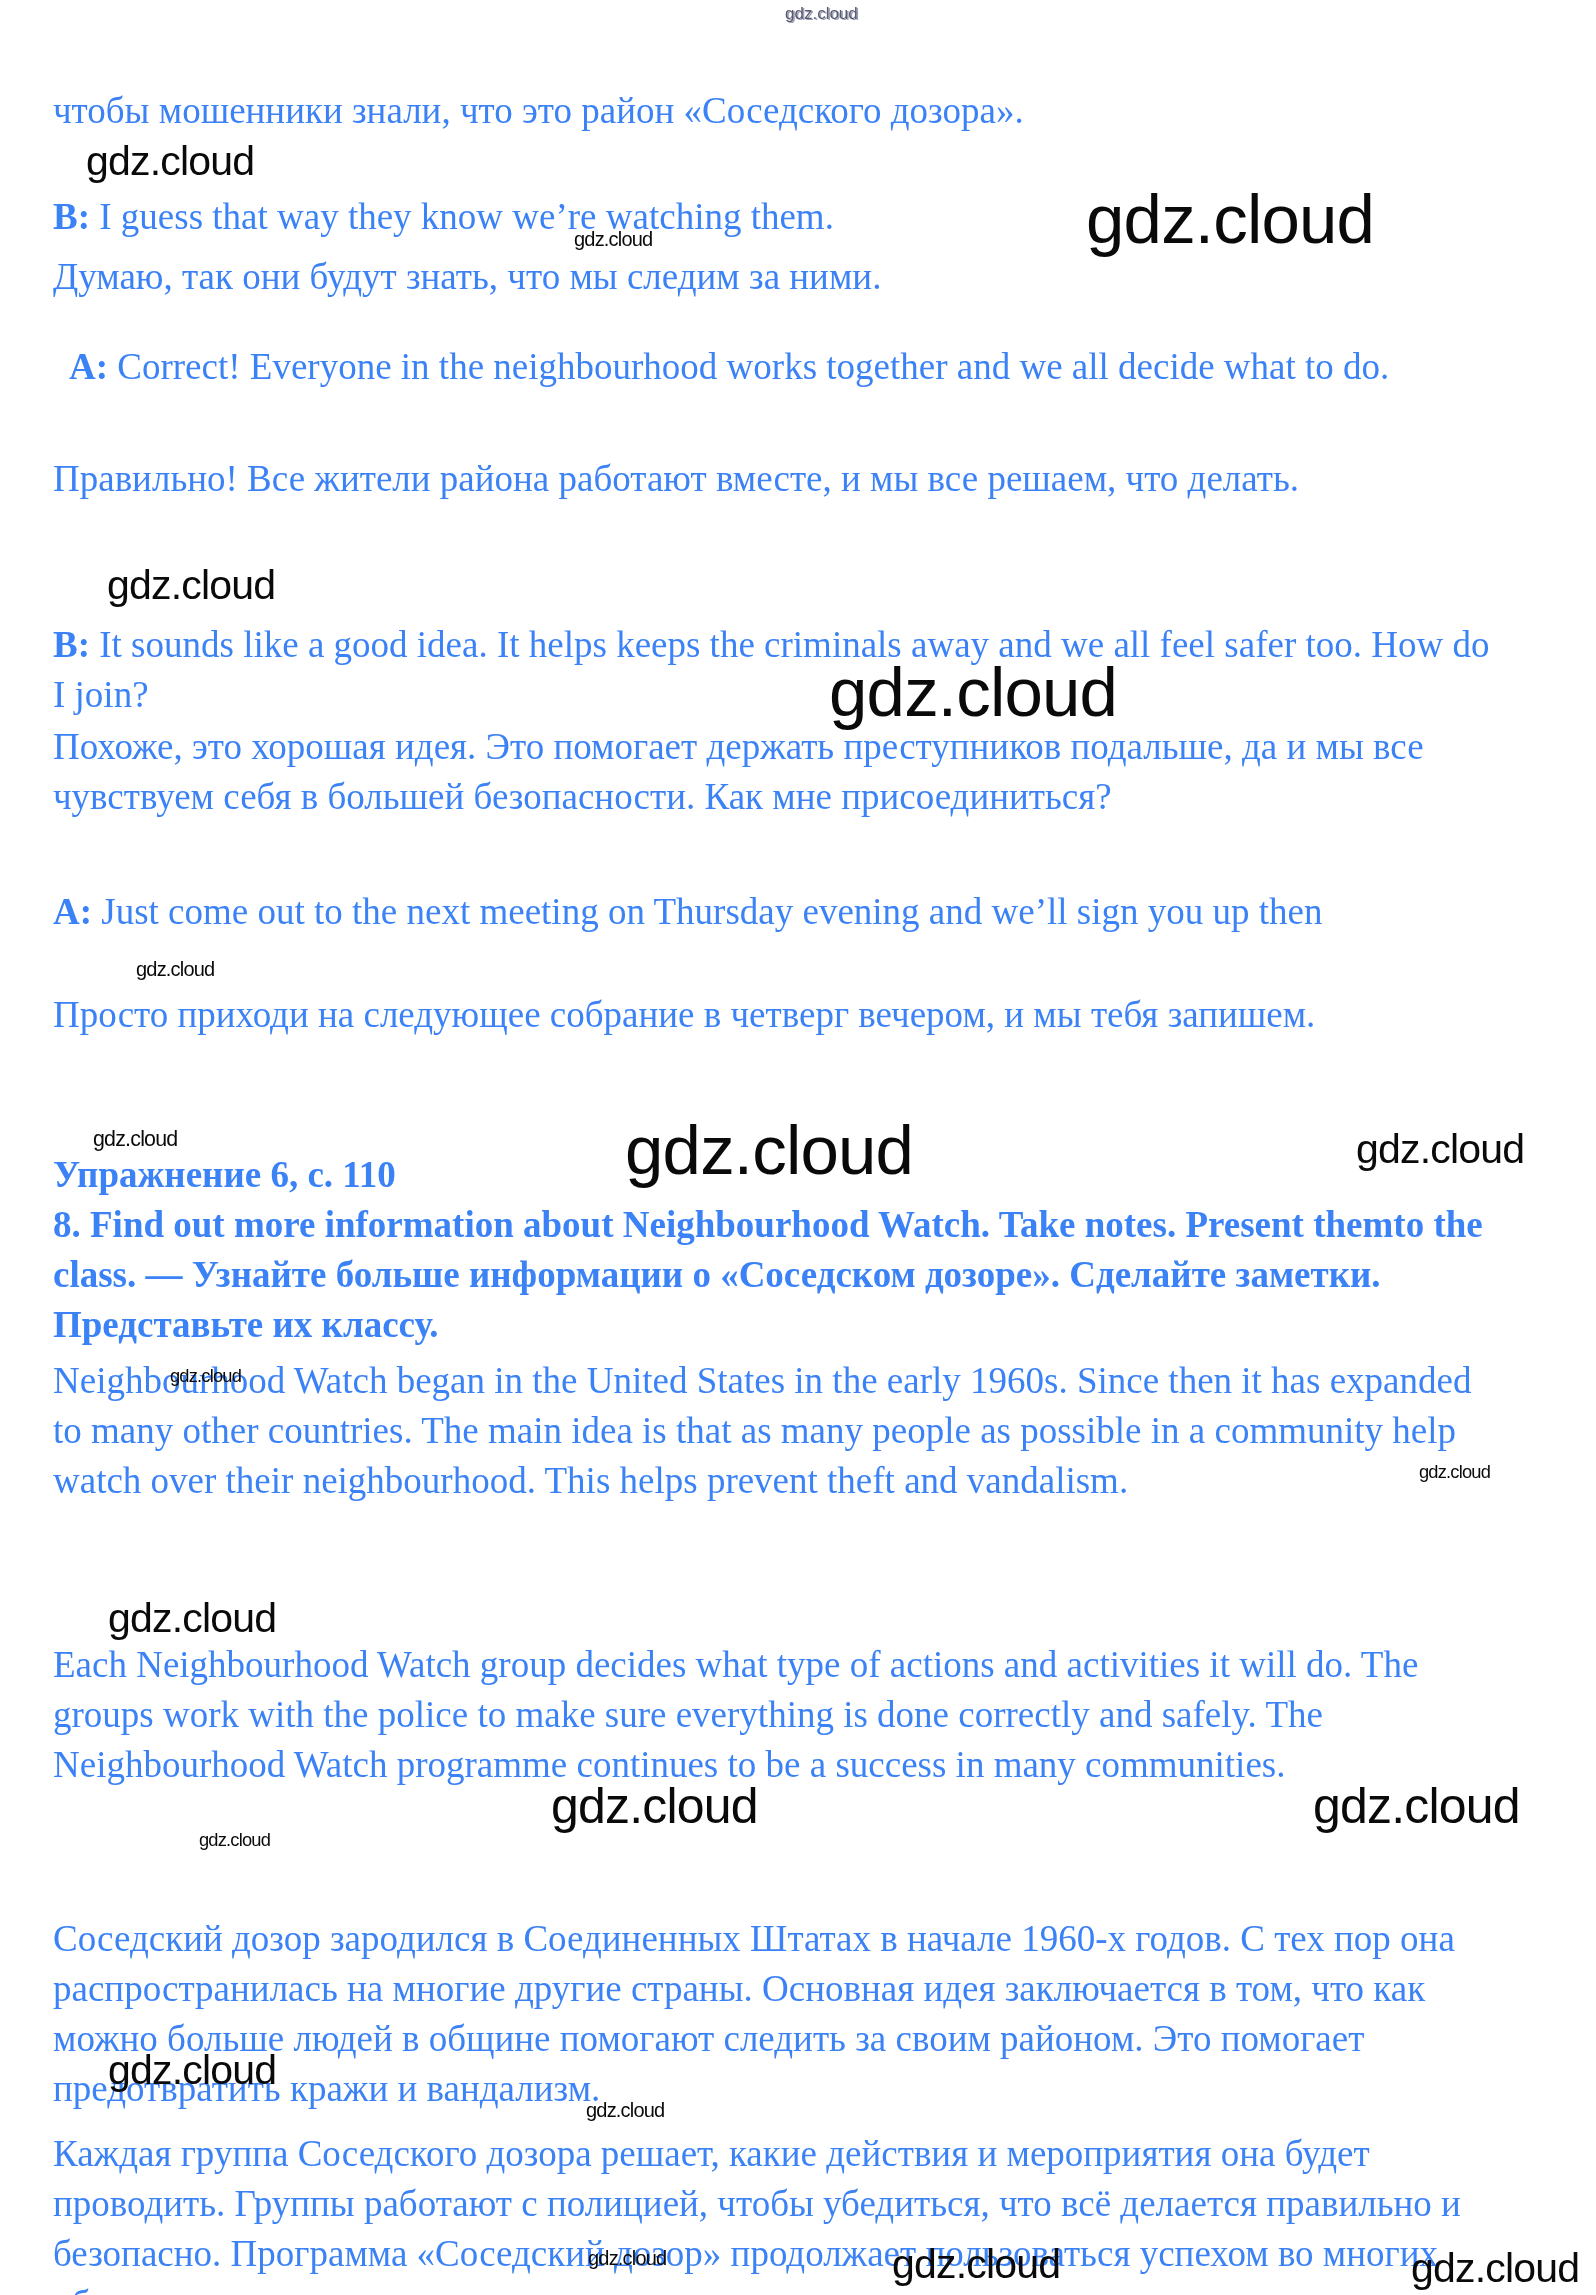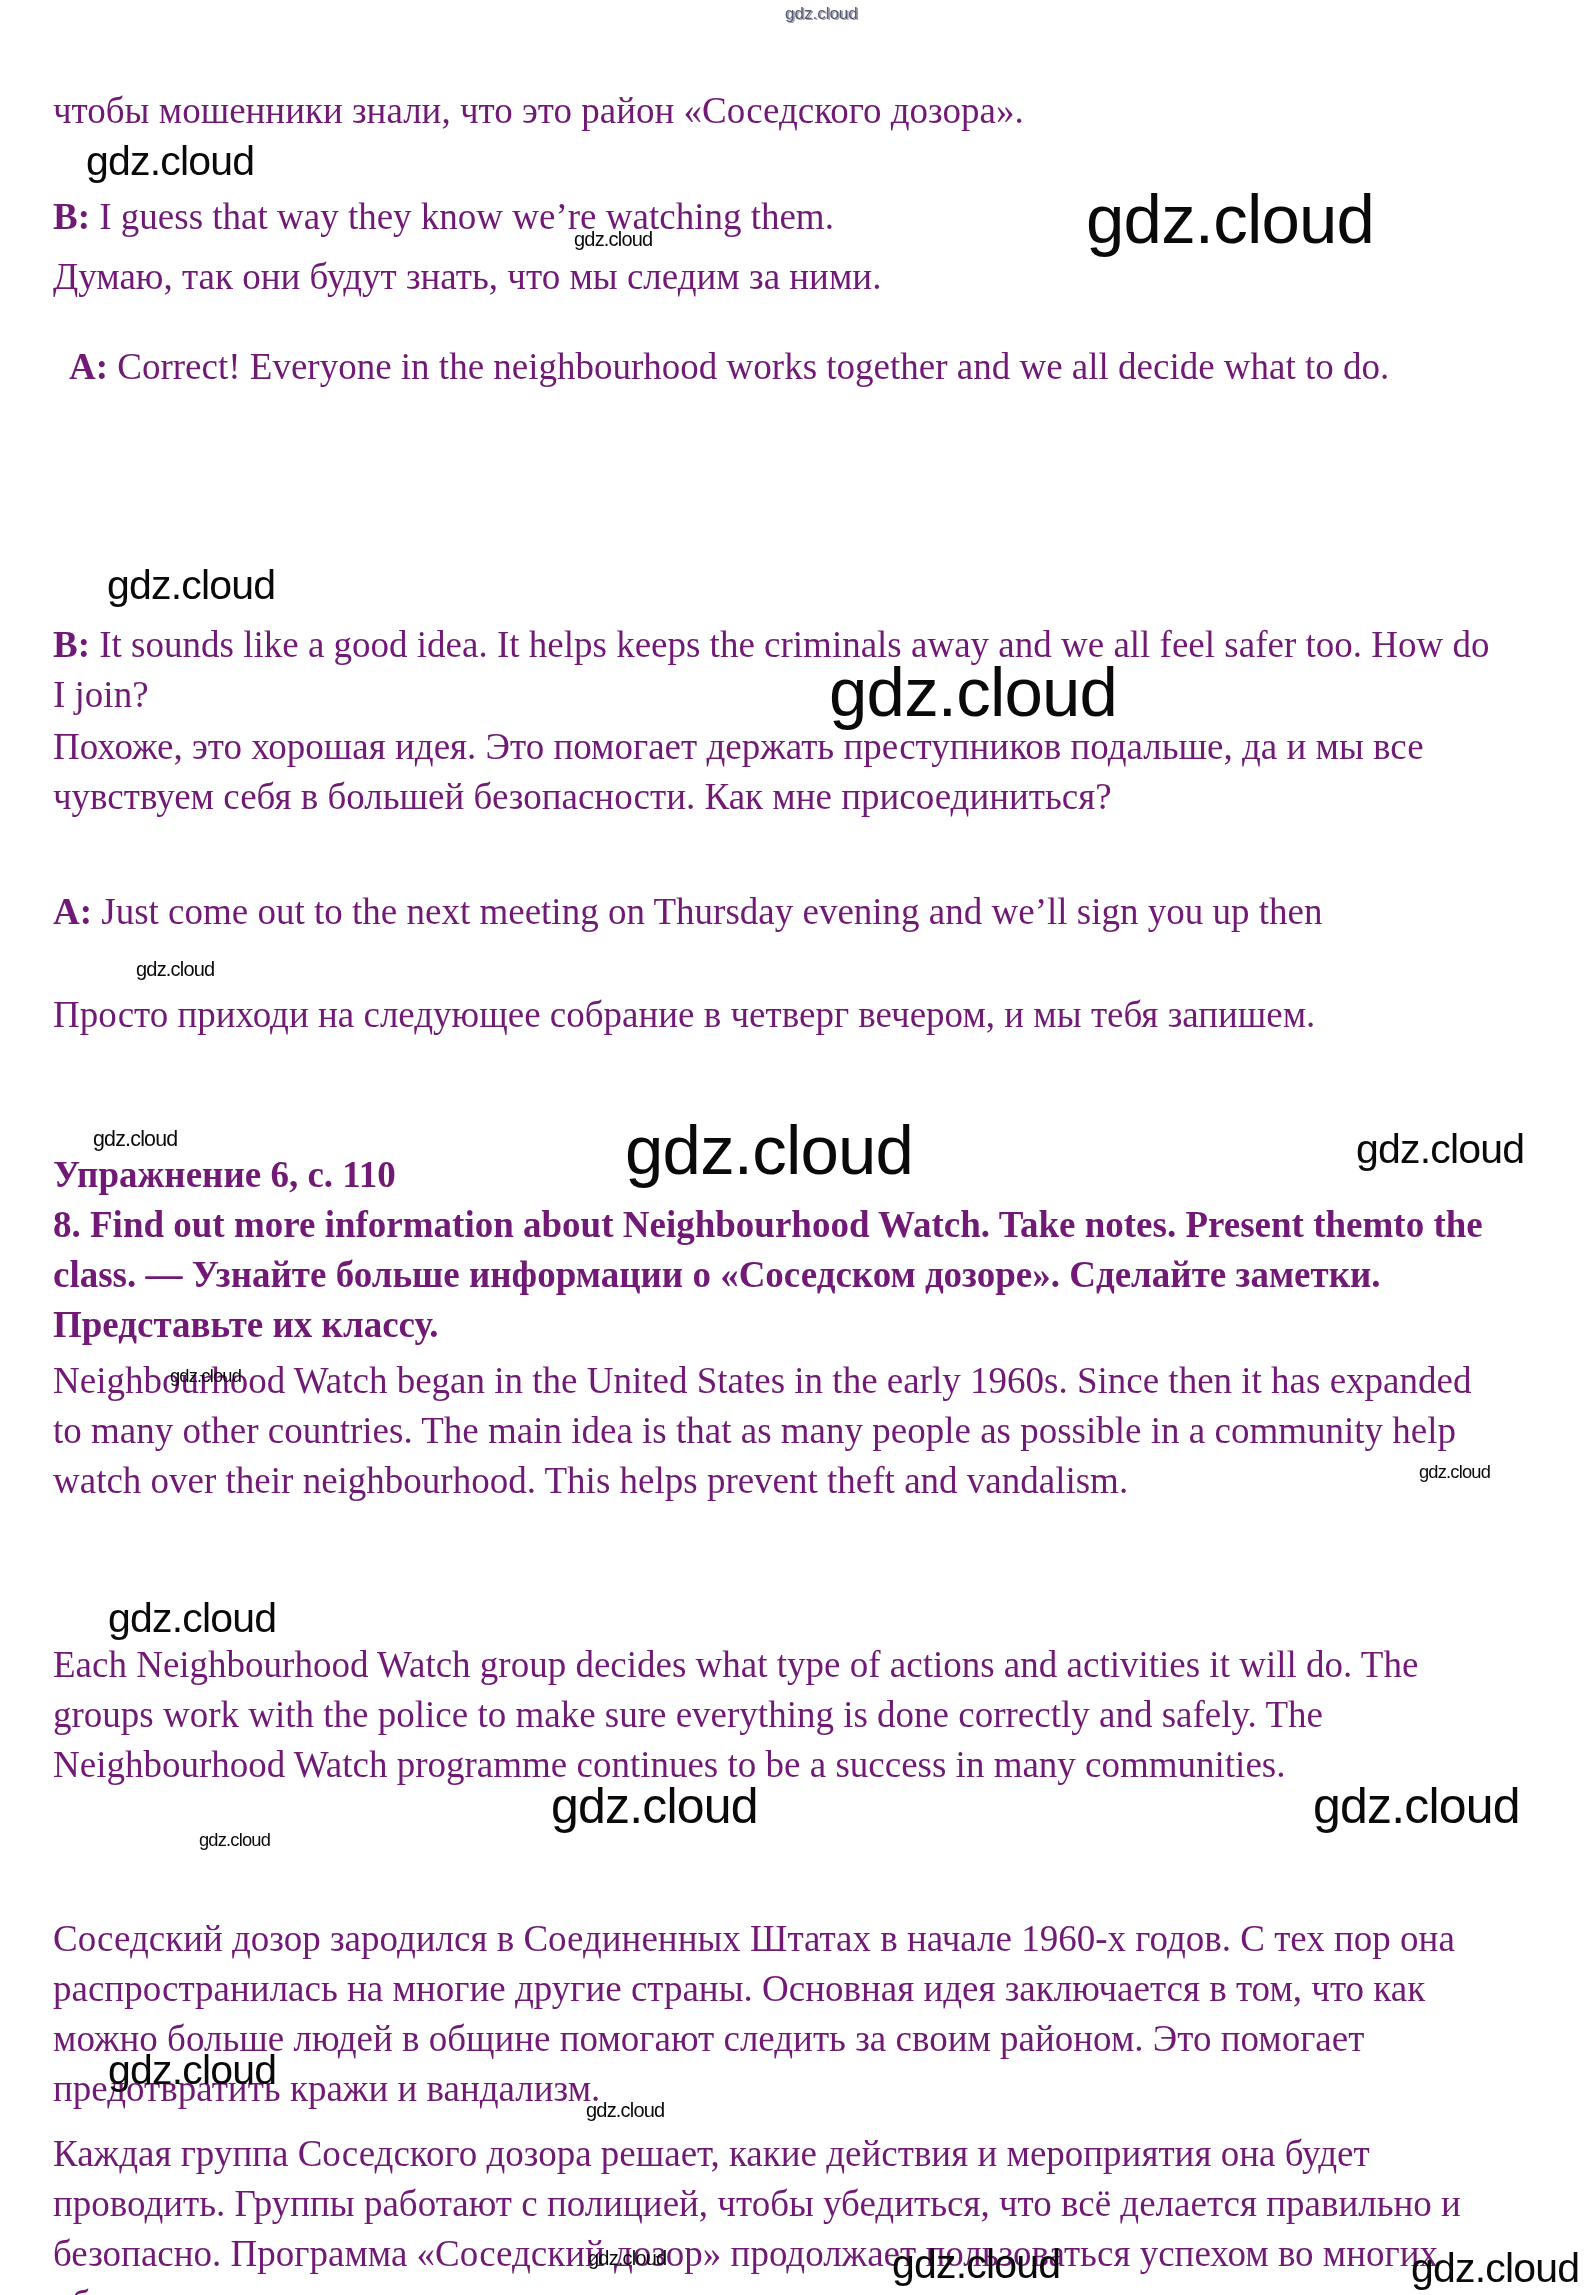--- a/index.html
+++ b/index.html
@@ -16,21 +16,21 @@
     font-family: "Liberation Serif", serif;
     color: #000000;
   }
   .t {
     position: absolute;
     left: 53px;
     width: 1443px;
     margin: 0;
     font-size: 37px;
     line-height: 50px;
-    color: #701a75;
+    color: #3b82f6;
   }
   .t.bold { font-weight: bold; }
   .spk { font-weight: bold; }
   .wm {
     position: absolute;
     font-family: "Liberation Sans", sans-serif;
     color: #0a0a0a;
     white-space: nowrap;
     line-height: 1;
     letter-spacing: -0.8px;
@@ -69,20 +69,21 @@
   <span class="wm" style="left:588px; top:2248px; font-size:20px;">gdz.cloud</span>
   <span class="wm" style="left:892px; top:2244px; font-size:41px;">gdz.cloud</span>
   <span class="wm" style="left:1411px; top:2248px; font-size:41px;">gdz.cloud</span>
 
   <p class="t" style="top:86px;">чтобы мошенники знали, что это район «Соседского дозора».</p>
 
   <p class="t" style="top:192px;"><b class="spk">B:</b> <span>I guess that way they know we’re watching them.</span></p>
   <p class="t" style="top:252px;">Думаю, так они будут знать, что мы следим за ними.</p>
 
   <p class="t" style="top:342px;margin-left:16px;"><b class="spk">A:</b> <span>Correct! Everyone in the neighbourhood works together and we all decide what to do.</span></p>
+  <p class="t" style="top:454px;">Правильно! Все жители района работают вместе, и мы все решаем, что делать.</p>
 
   <p class="t" style="top:620px;"><b class="spk">B:</b> <span>It sounds like a good idea. It helps keeps the criminals away and we all feel safer too. How do I join?</span></p>
   <p class="t" style="top:722px;">Похоже, это хорошая идея. Это помогает держать преступников подальше, да и мы все чувствуем себя в большей безопасности. Как мне присоединиться?</p>
 
   <p class="t" style="top:887px;"><b class="spk">A:</b> <span>Just come out to the next meeting on Thursday evening and we’ll sign you up then</span></p>
   <p class="t" style="top:990px;">Просто приходи на следующее собрание в четверг вечером, и мы тебя запишем.</p>
 
   <p class="t bold" style="top:1150px;">Упражнение 6, с. 110</p>
   <p class="t bold" style="top:1200px;">8. Find out more information about Neighbourhood Watch. Take notes. Present themto the class. — Узнайте больше информации о «Соседском дозоре». Сделайте заметки. Представьте их классу.</p>
 

